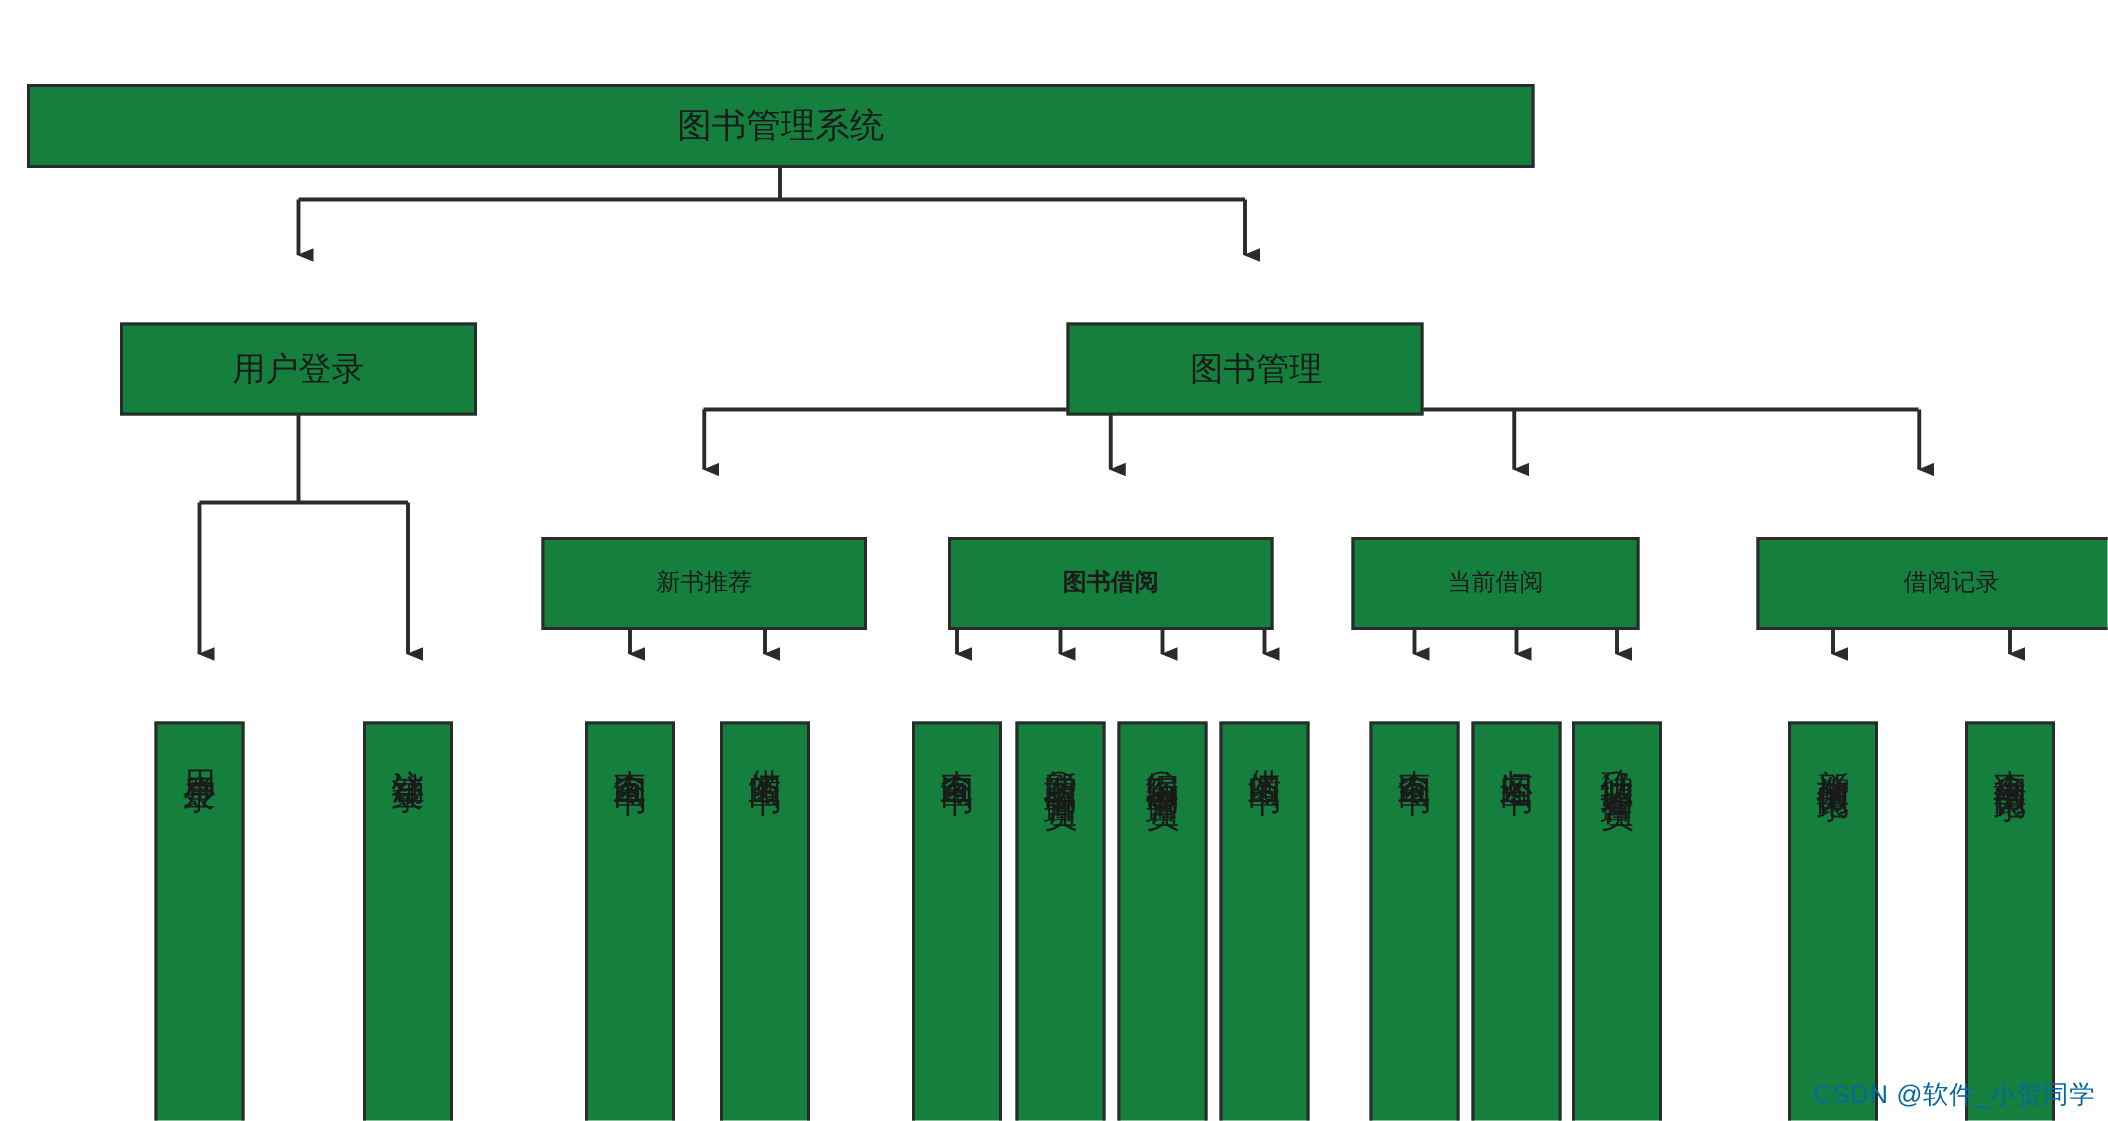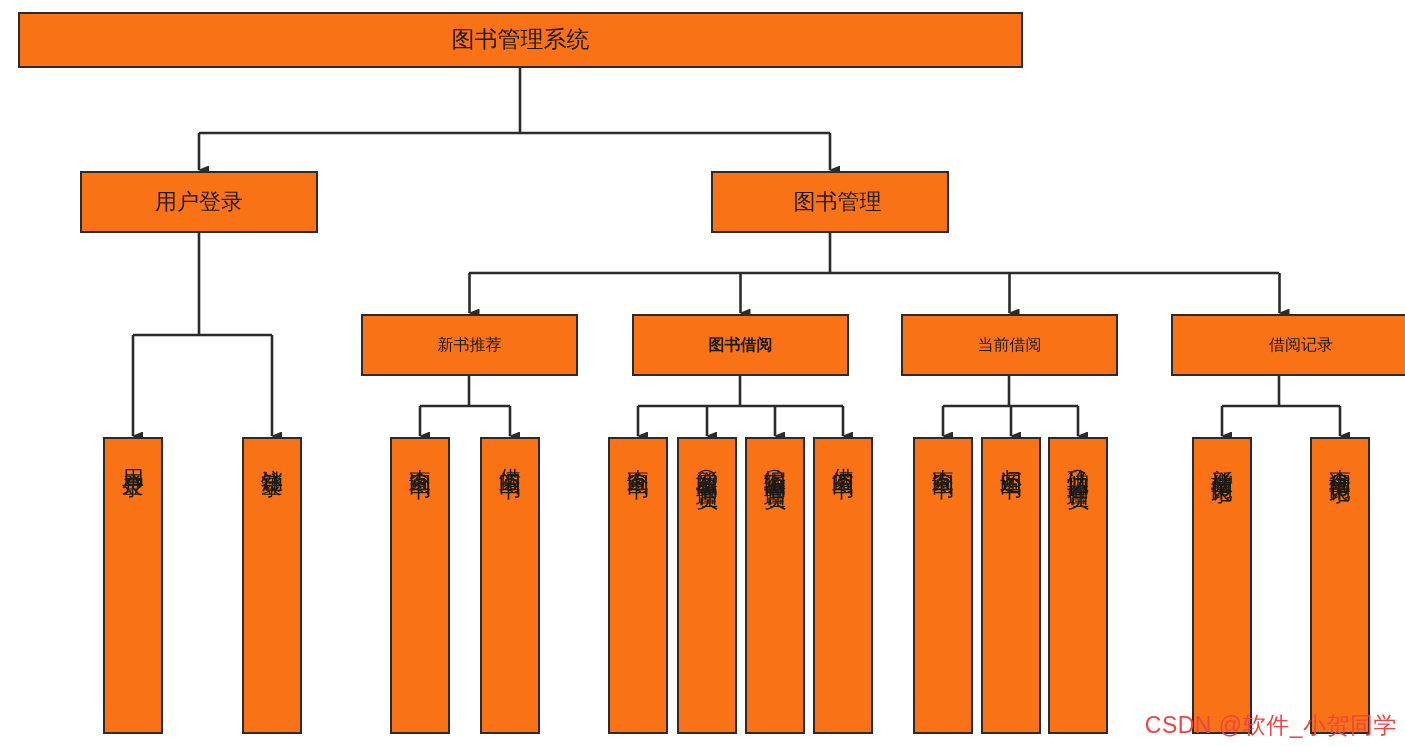--- a/index.html
+++ b/index.html
@@ -24,26 +24,27 @@
     position: absolute;
     left: 0;
     top: 0;
     width: 1405px;
     height: 747px;
     pointer-events: none;
   }
   .node {
     position: absolute;
     box-sizing: border-box;
-    background: #f97316;
+    background: #15803d;
     border: 2.5px solid #2b2b2b;
     display: flex;
     align-items: center;
     justify-content: center;
     overflow: hidden;
+    margin-top: 44px;
   }
   .node-label {
     color: #1a1a1a;
     text-align: center;
     line-height: 1.18;
     white-space: nowrap;
   }
   .level-0 .node-label { font-size: 23px; }
   .level-1 .node-label { font-size: 22px; }
   .level-2 .node-label { font-size: 16px; }
@@ -56,22 +57,22 @@
     text-orientation: upright;
     font-size: 22px;
     letter-spacing: 3px;
     line-height: 1;
     display: block;
   }
   #watermark {
     position: absolute;
     right: 8px;
     bottom: 6px;
-    font-size: 23px;
-    color: #ef4444;
+    font-size: 17px;
+    color: #0369a1;
     letter-spacing: 0.5px;
     white-space: nowrap;
     z-index: 5;
     margin-top: 28px;
   }
 </style>
 </head>
 <body>
 
 <div id="diagram-root">
@@ -128,21 +129,21 @@
       </div>
       <div class="node level-1" style="left: 711px; top: 171px; width: 238px; height: 62px; padding-left: 15px;">
         <span class="node-label">图书管理</span>
       </div>
       <div class="node level-2" style="left: 361px; top: 314px; width: 217px; height: 62px;">
         <span class="node-label">新书推荐</span>
       </div>
       <div class="node level-2" style="left: 632px; top: 314px; width: 217px; height: 62px; font-weight: bold;">
         <span class="node-label">图书借阅</span>
       </div>
-      <div class="node level-2" style="left: 901px; top: 314px; width: 217px; height: 62px;">
+      <div class="node level-2" style="left: 901px; top: 314px; width: 192px; height: 62px;">
         <span class="node-label">当前借阅</span>
       </div>
       <div class="node level-2" style="left: 1171px; top: 314px; width: 260px; height: 62px;">
         <span class="node-label">借阅记录</span>
       </div>
       <div class="node level-3 vertical" style="left: 103px; top: 437px; width: 60px; height: 297px;">
         <span class="node-label">用户登录</span>
       </div>
       <div class="node level-3 vertical" style="left: 242px; top: 437px; width: 60px; height: 297px;">
         <span class="node-label">注销登录</span>

